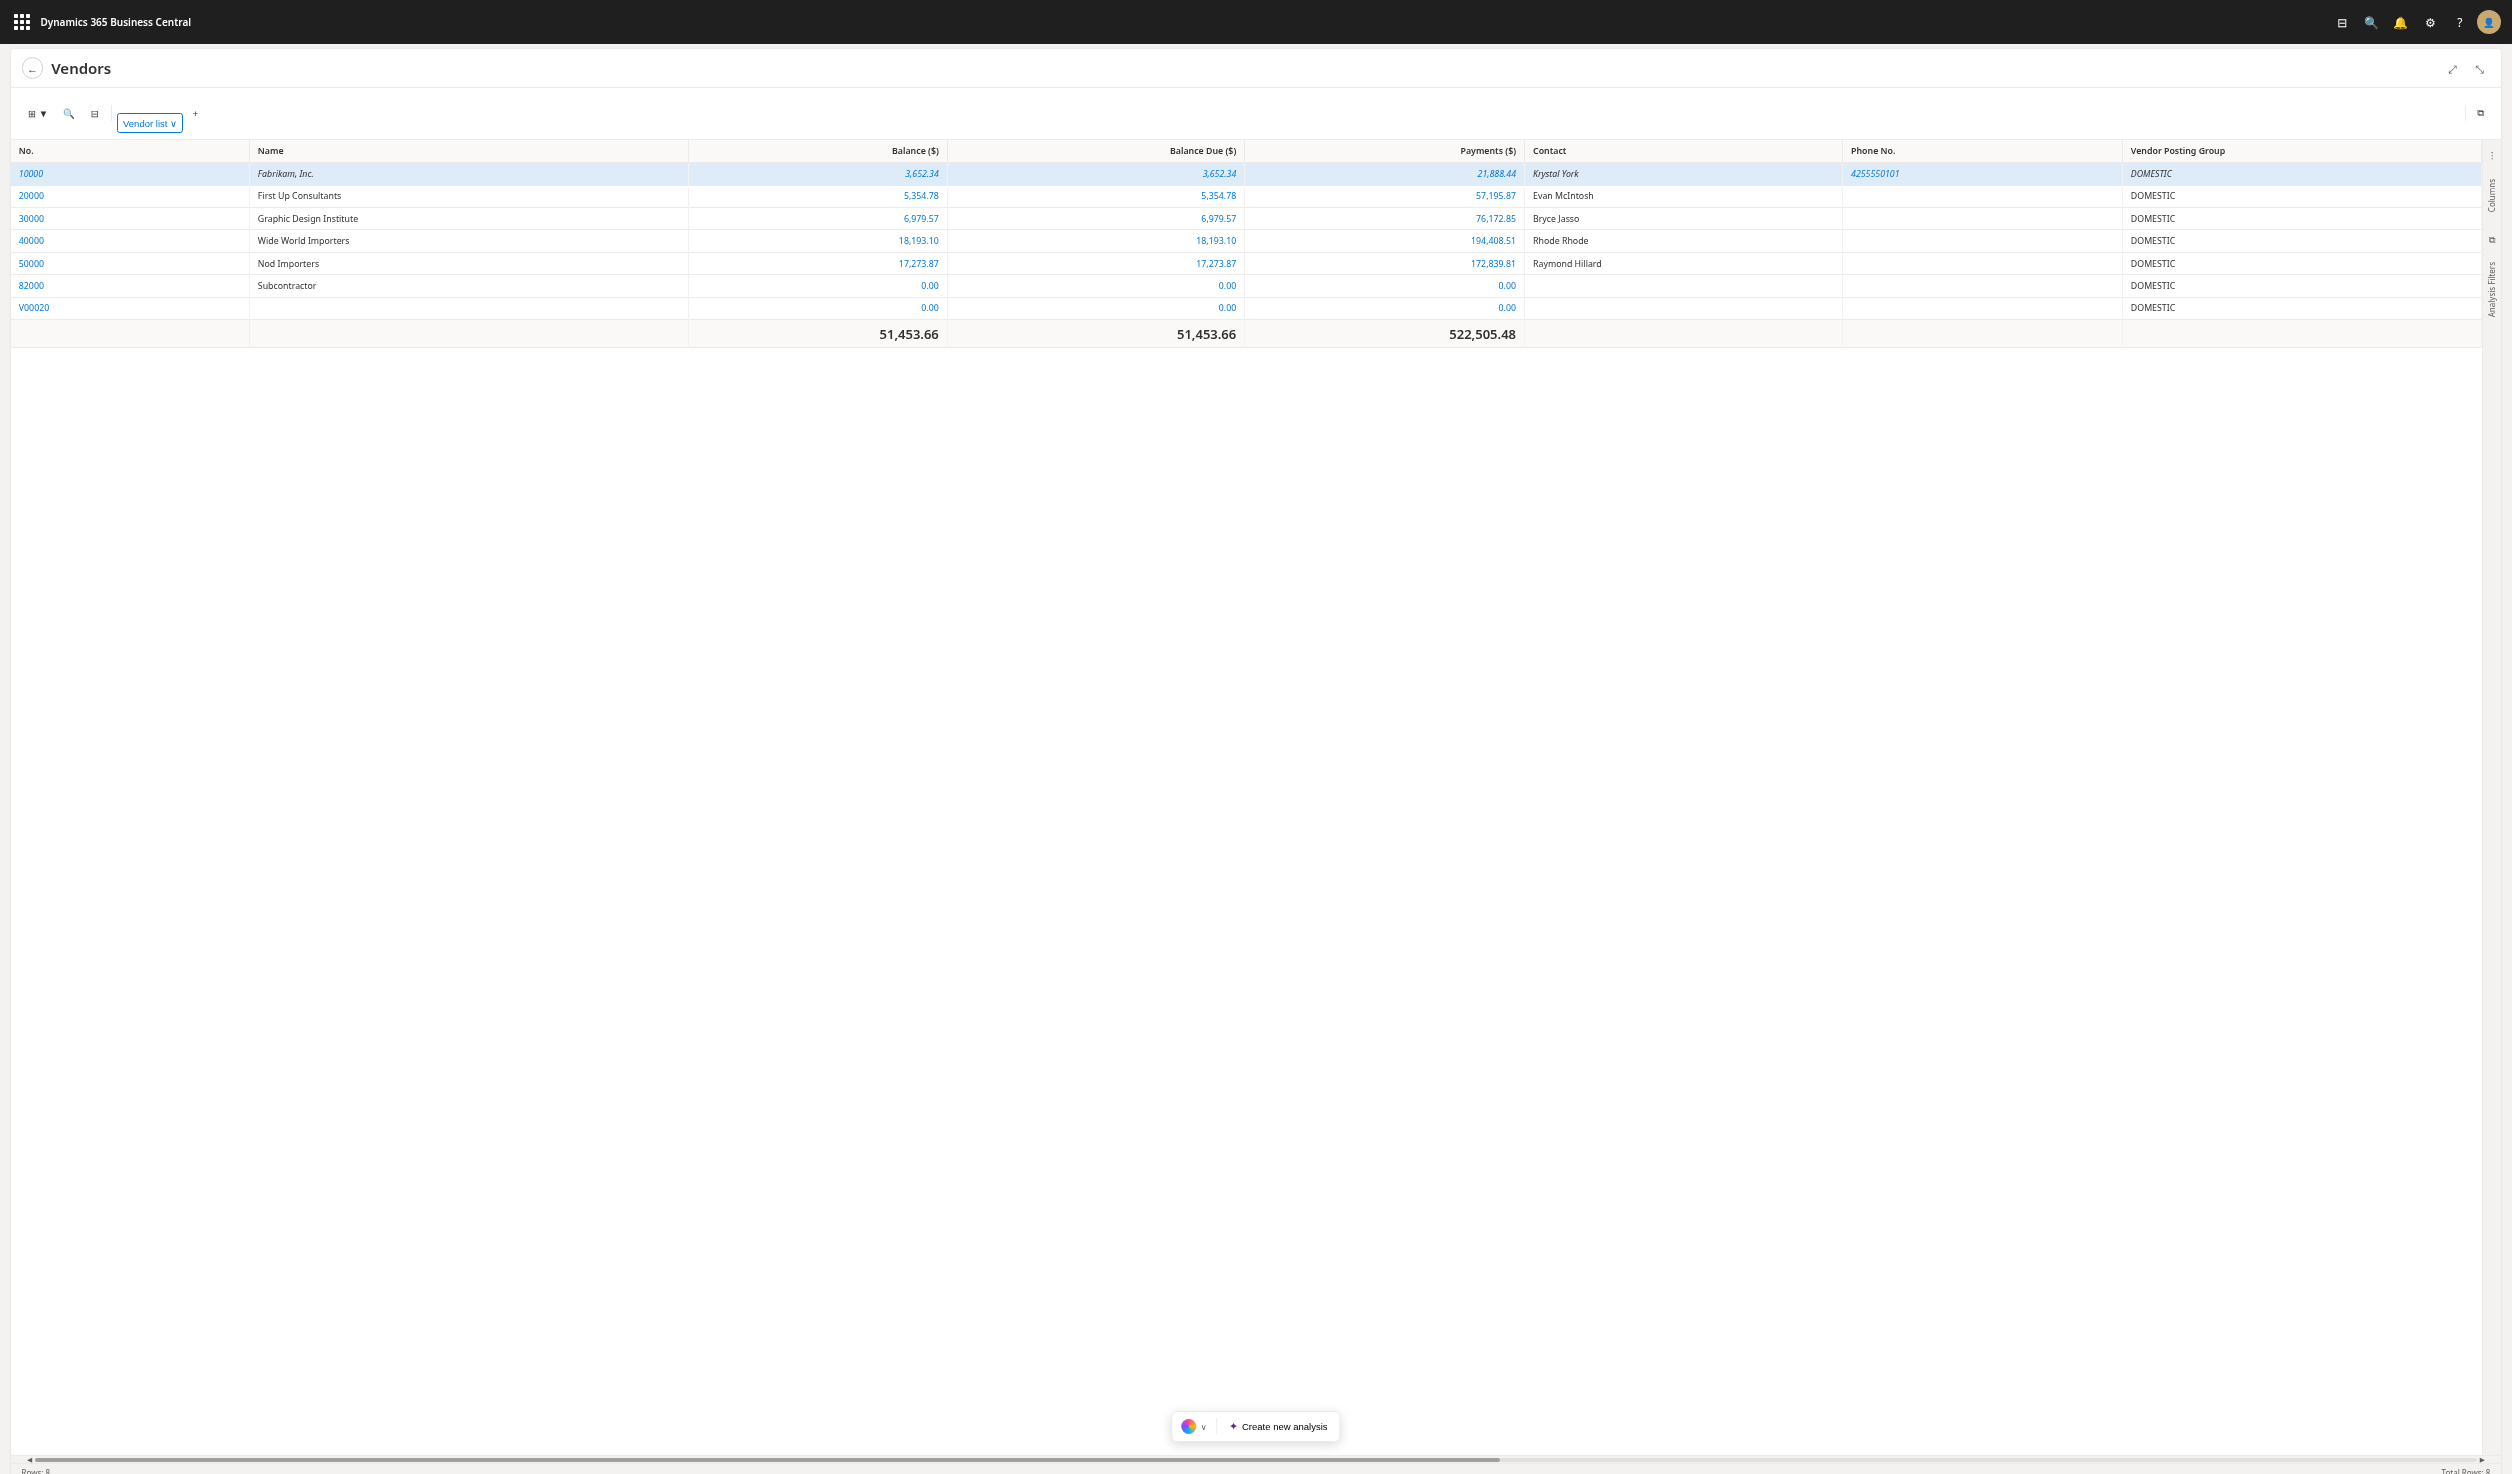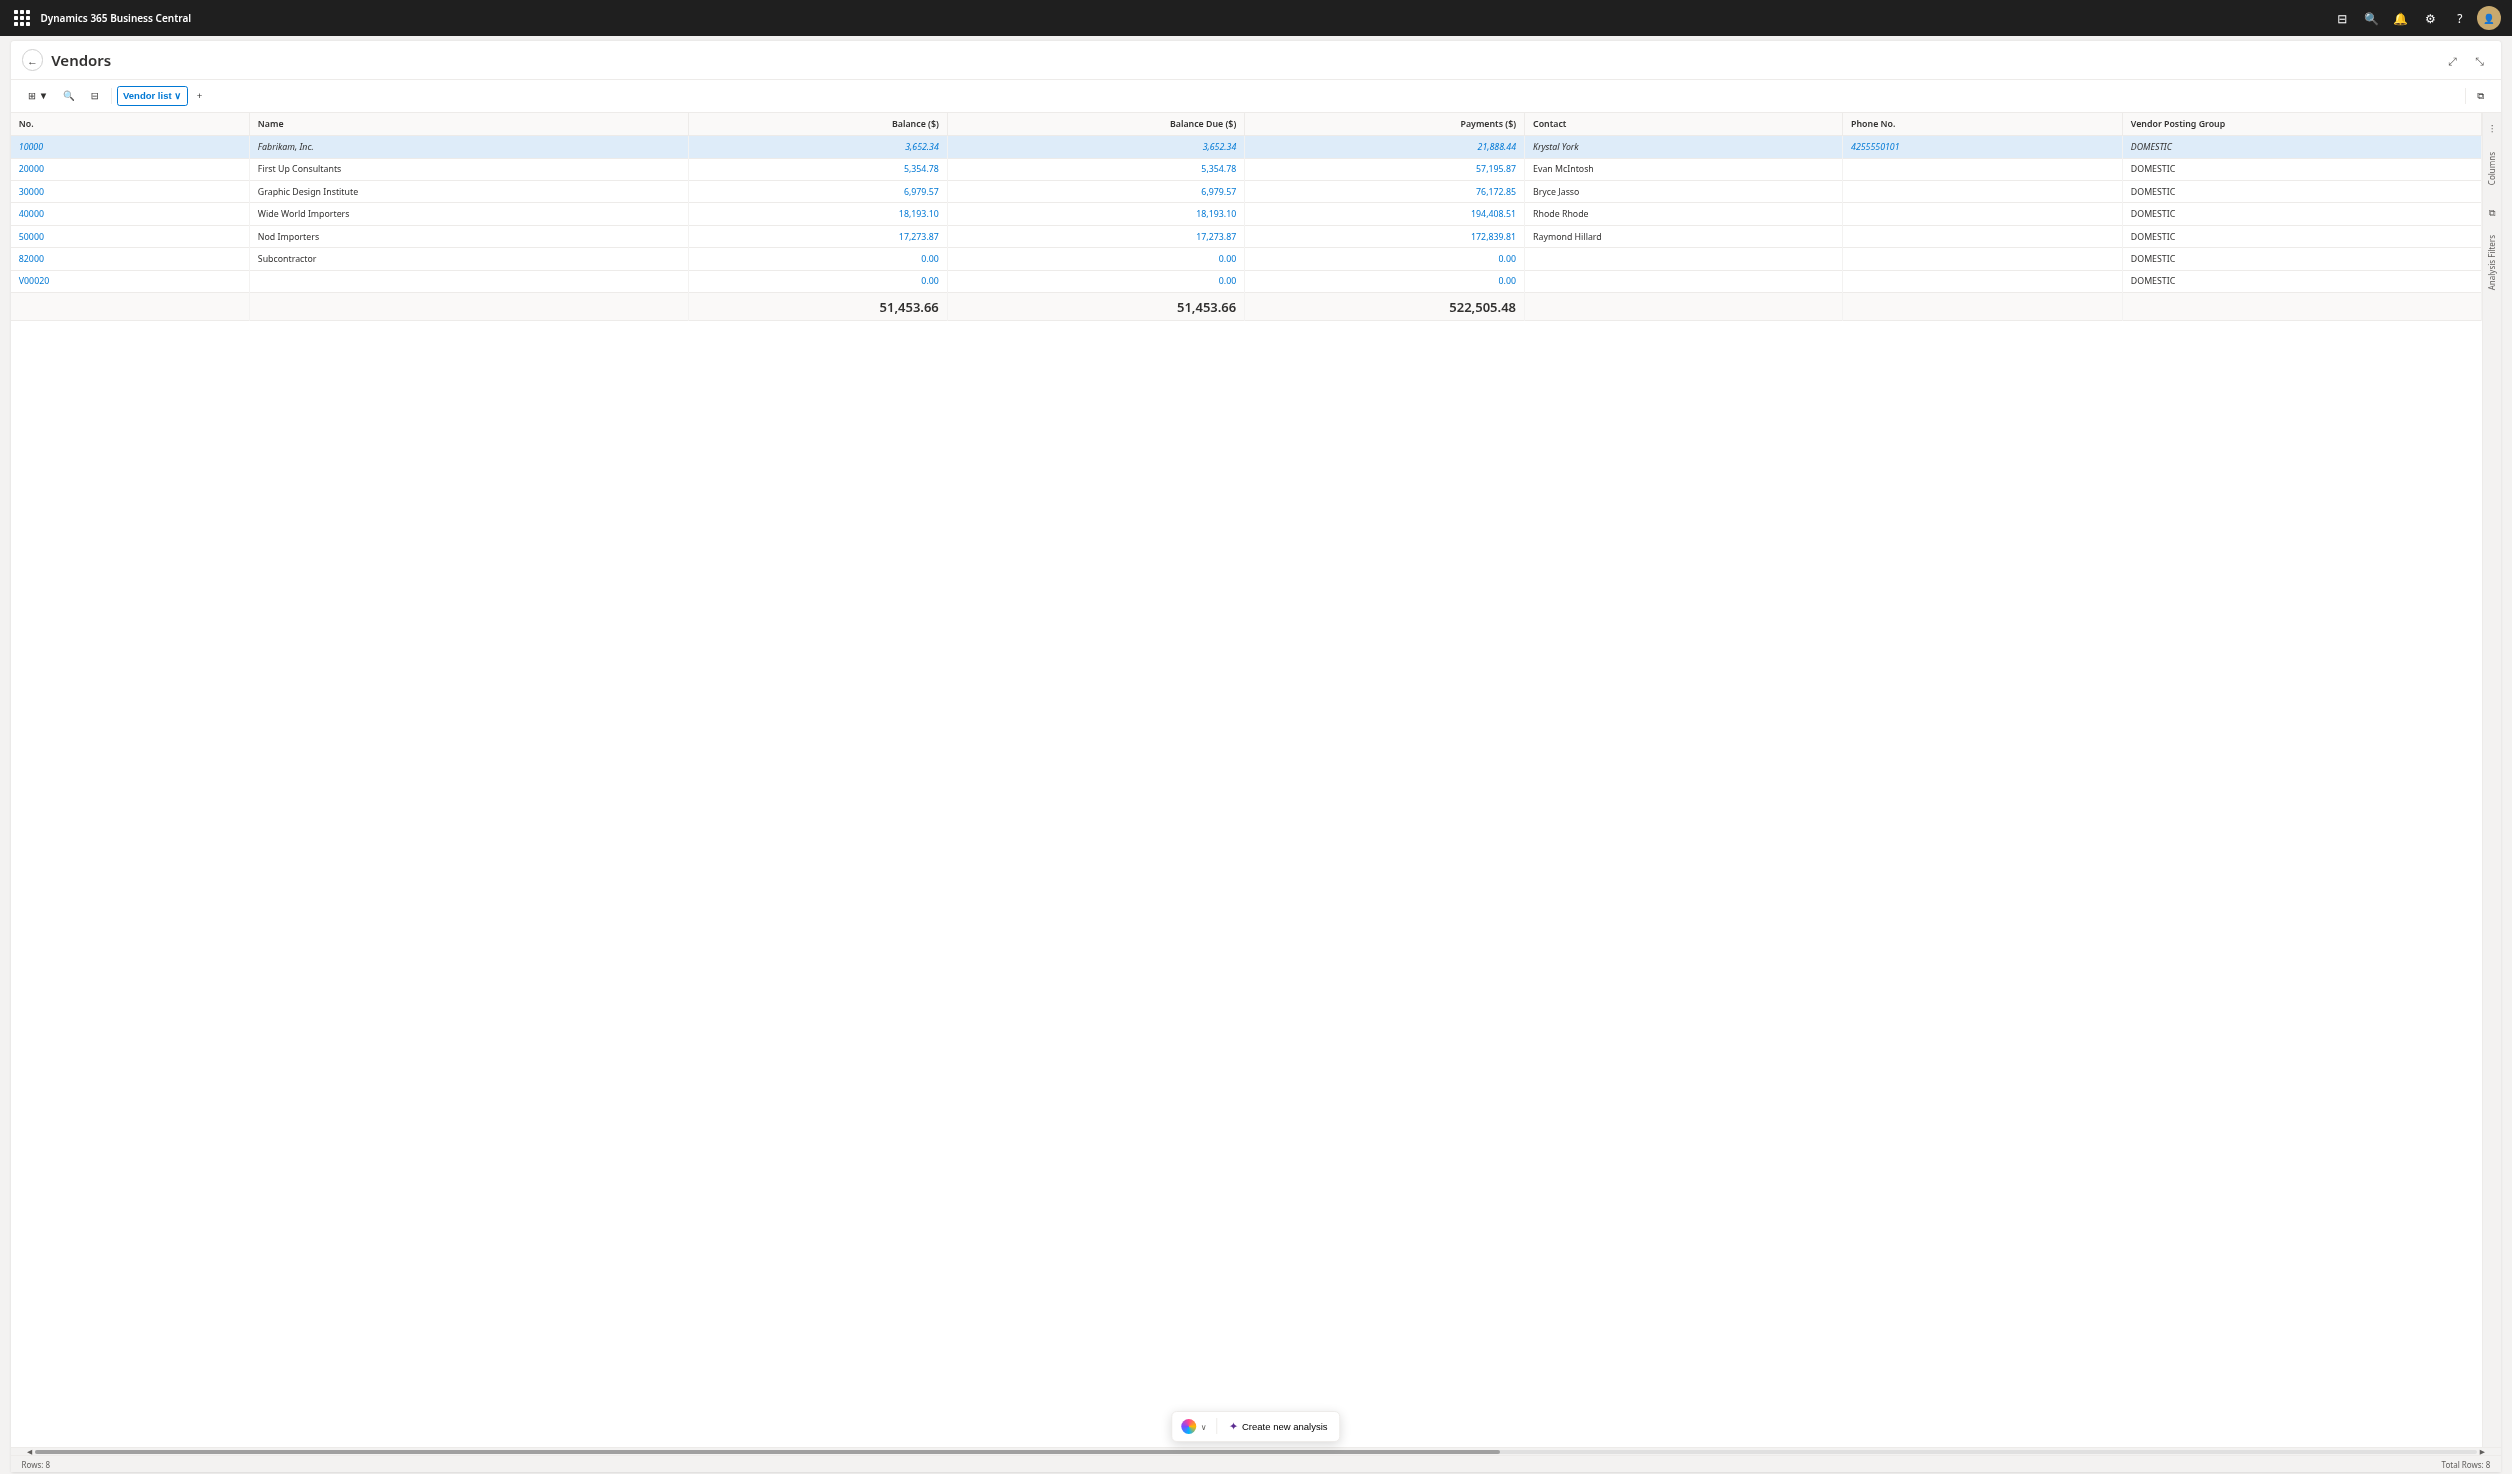--- a/index.html
+++ b/index.html
@@ -9,21 +9,21 @@
       font-size: 9.5px;
       color: #323130;
       height: 100vh;
       overflow: hidden;
     }
 
     
     .topbar {
       background: #1f1f1f;
       color: #fff;
-      height: 36px;
+      height: 44px;
       display: flex;
       align-items: center;
       padding: 0 10.8px;
       gap: 8px;
     }
     .topbar-waffle {
       width: 21.6px;
       height: 21.6px;
       display: flex;
       align-items: center;
@@ -148,21 +148,22 @@
       border-radius: 2.7px;
       cursor: pointer;
       background: transparent;
       font-size: 9.5px;
       color: #323130;
     }
     .toolbar-btn.active {
       background: #fff;
       border-color: #0078d4;
       color: #0078d4;
-      font-weight: 700;
+      font-weight: 400;
+      margin-top: 20px;
     }
     .toolbar-separator {
       width: 0.7px;
       height: 16px;
       background: #edebe9;
       margin: 0 2.7px;
     }
 
     
     .main-area {

